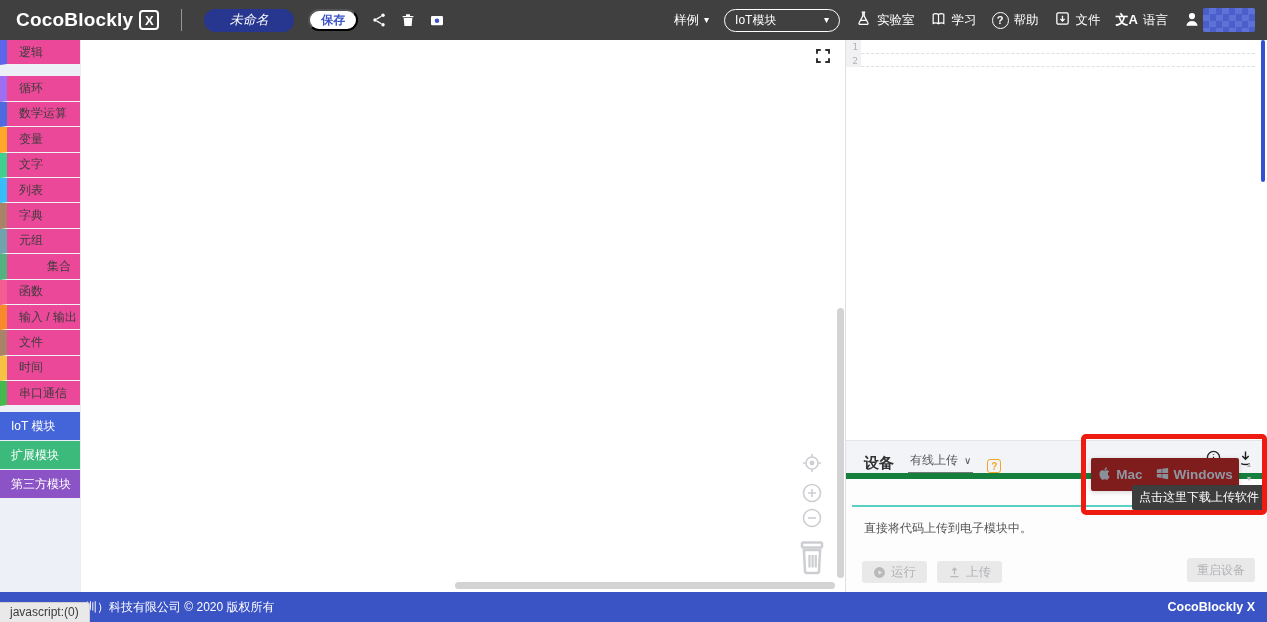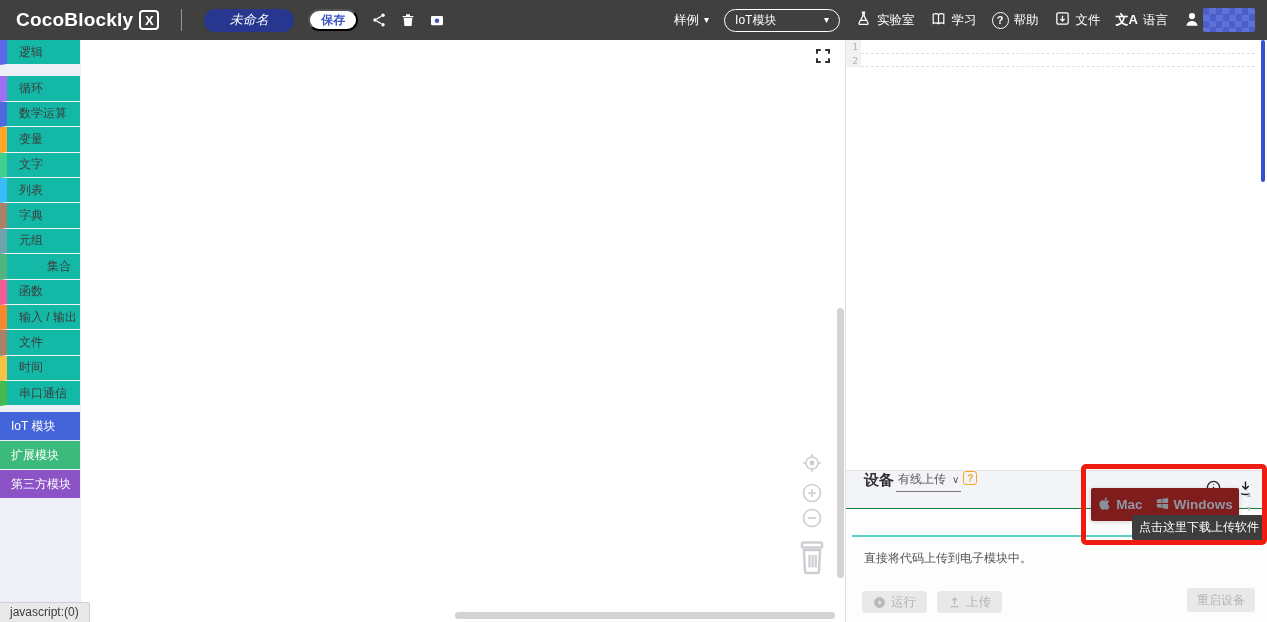--- a/index.html
+++ b/index.html
@@ -28,21 +28,21 @@
   .user-redacted { width:52px; height:24px;
      background:conic-gradient(#5d71d6 90deg,#4a5fc9 90deg 180deg,#54201f0 180deg) ;
      background:repeating-conic-gradient(#5d71d6 0 25%, #4a5fc9 0 50%);
      background-size:13px 13px; border-radius:2px; }
 
   
   .body { flex:1; display:flex; min-height:0; position:relative; }
 
   
   .sidebar { width:80px; background:#eef0f7; flex-shrink:0; overflow:hidden; }
-  .cat-item { height:25.4px; background:#14b8a6; border-bottom:1px solid #f1f2f6; display:flex; align-items:center; font-size:12px; color:#3c3c3c; padding-left:12px; border-left:7px solid transparent; cursor:pointer; white-space:nowrap; }
+  .cat-item { height:25.4px; background:#ec4899; border-bottom:1px solid #f1f2f6; display:flex; align-items:center; font-size:12px; color:#3c3c3c; padding-left:12px; border-left:7px solid transparent; cursor:pointer; white-space:nowrap; }
   .mod-group { margin-top:6px; }
   .mod-item { height:28px; margin-bottom:1px; display:flex; align-items:center; padding-left:11px; font-size:12px; color:#fff; cursor:pointer; white-space:nowrap; }
 
   
   .canvas { flex:1; background:#fff; position:relative; border-left:1px solid #ececf2; }
   .fullscreen-btn { position:absolute; top:7px; right:13px; width:18px; height:18px; cursor:pointer; }
   .ws-ctl { position:absolute; right:21px; width:24px; height:24px; cursor:pointer; }
   .ws-target { top:411px; }
   .ws-zoomin { top:441px; }
   .ws-zoomout { top:466px; }
@@ -62,21 +62,21 @@
   .tool-ico svg { width:18px; height:18px; }
 
   .code-area { flex:1; background:#fff; position:relative; min-height:0; }
   .code-row { display:flex; height:13.5px; }
   .gutter { width:15px; background:#f1f1f3; color:#b2b2ba; font-size:9.5px; text-align:right; padding-right:3px; font-family:"DejaVu Sans Mono",monospace; line-height:13.5px; }
   .code-line { flex:1; border-bottom:1px dashed #dcdfe8; margin-right:12px; }
   .code-vscroll { position:absolute; top:0; right:2px; width:4px; height:142px; border-radius:2px; background:#3450d2; cursor:pointer; }
 
   
   .device { height:152px; flex-shrink:0; border-top:1px solid #e2e4ea; position:relative; background:#fdfdfe; }
-  .dev-head { height:38px; background:#f3f4f8; border-bottom:1px solid #15803d; display:flex; align-items:flex-start; padding-left:18px; gap:2px; }
+  .dev-head { height:38px; background:#f3f4f8; border-bottom:6px solid #15803d; display:flex; align-items:flex-end; padding-left:18px; gap:14px; }
   .dev-title { font-size:15px; font-weight:bold; color:#333; }
   .dev-mode { font-size:12px; color:#555; border-bottom:1px solid #777; padding:0 2px 3px; display:flex; gap:6px; align-items:center; cursor:pointer; }
   .dev-help { width:14px; height:14px; border:1px solid #f5a623; border-radius:3px; color:#f5a623; font-size:10px; font-weight:bold; display:flex; align-items:center; justify-content:center; cursor:pointer; }
   .dev-head-icons { position:absolute; top:8px; right:12px; display:flex; gap:14px; }
   .dev-head-icons .tool-ico svg { width:17px; height:17px; }
   .dev-desc { position:absolute; top:47px; left:18px; font-size:12px; color:#555;margin-top:32px; }
   .teal-line { position:absolute; top:64px; left:6px; right:4px; height:2px; background:#5ad0c5; }
   .port-row { position:absolute; top:76px; left:18px; width:240px; display:flex; justify-content:space-between; align-items:center; font-size:12.5px; color:#333; cursor:pointer; }
   .port-caret { font-size:8px; color:#333; }
   .dev-btns { position:absolute; bottom:9px; left:16px; display:flex; gap:10px; }
@@ -348,15 +348,19 @@
                 <path d="M12 15V4.5M8 8l4-4 4 4M4.5 19.5h15"></path>
               </svg>
             <span>上传</span>
           </button>
         </div>
         <button class="restart-btn" disabled="">重启设备</button>
       </div>
     </section>
   </div>
 
+  <footer>
+    <span>圳）科技有限公司 © 2020 版权所有</span>
+    <span class="footer-brand">CocoBlockly X</span>
+  </footer>
 
   <div class="status-bubble">javascript:(0)</div>
 </div>
 
 </body></html>

